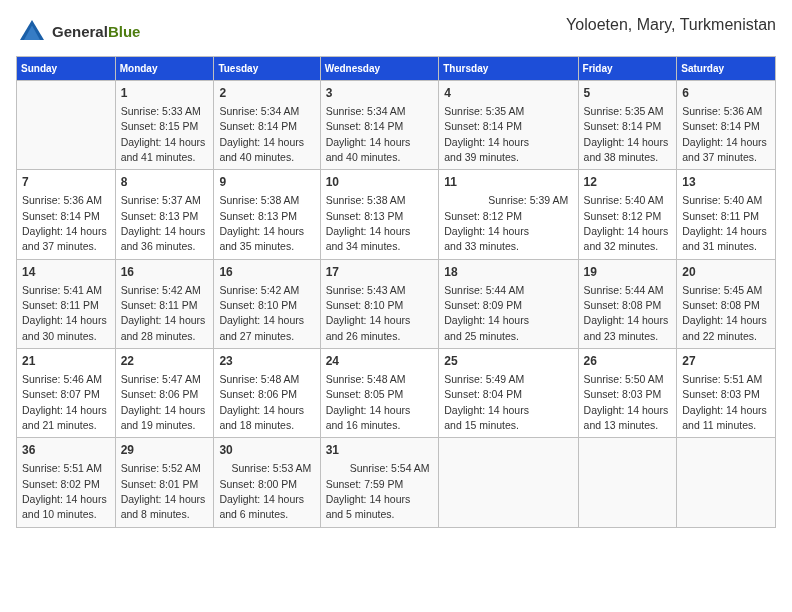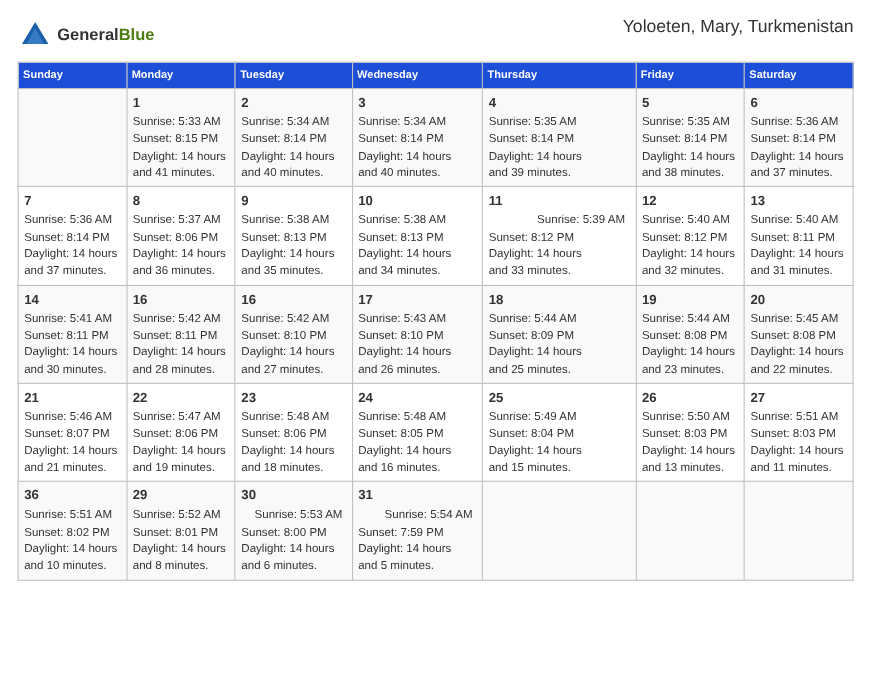--- a/index.html
+++ b/index.html
@@ -150,21 +150,21 @@
 Sunset: 8:14 PM
 Daylight: 14 hours
 and 37 minutes.</span></td>
       </tr>
       <tr>
         <td><span class="day-number">7</span><span class="day-info" style="white-space: pre-line;">Sunrise: 5:36 AM
 Sunset: 8:14 PM
 Daylight: 14 hours
 and 37 minutes.</span></td>
         <td><span class="day-number">8</span><span class="day-info" style="white-space: pre-line;">Sunrise: 5:37 AM
-Sunset: 8:06 PM
+Sunset: 8:13 PM
 Daylight: 14 hours
 and 36 minutes.</span></td>
         <td><span class="day-number">9</span><span class="day-info" style="white-space: pre-line;">Sunrise: 5:38 AM
 Sunset: 8:13 PM
 Daylight: 14 hours
 and 35 minutes.</span></td>
         <td><span class="day-number">10</span><span class="day-info" style="white-space: pre-line;">Sunrise: 5:38 AM
 Sunset: 8:13 PM
 Daylight: 14 hours
 and 34 minutes.</span></td>

